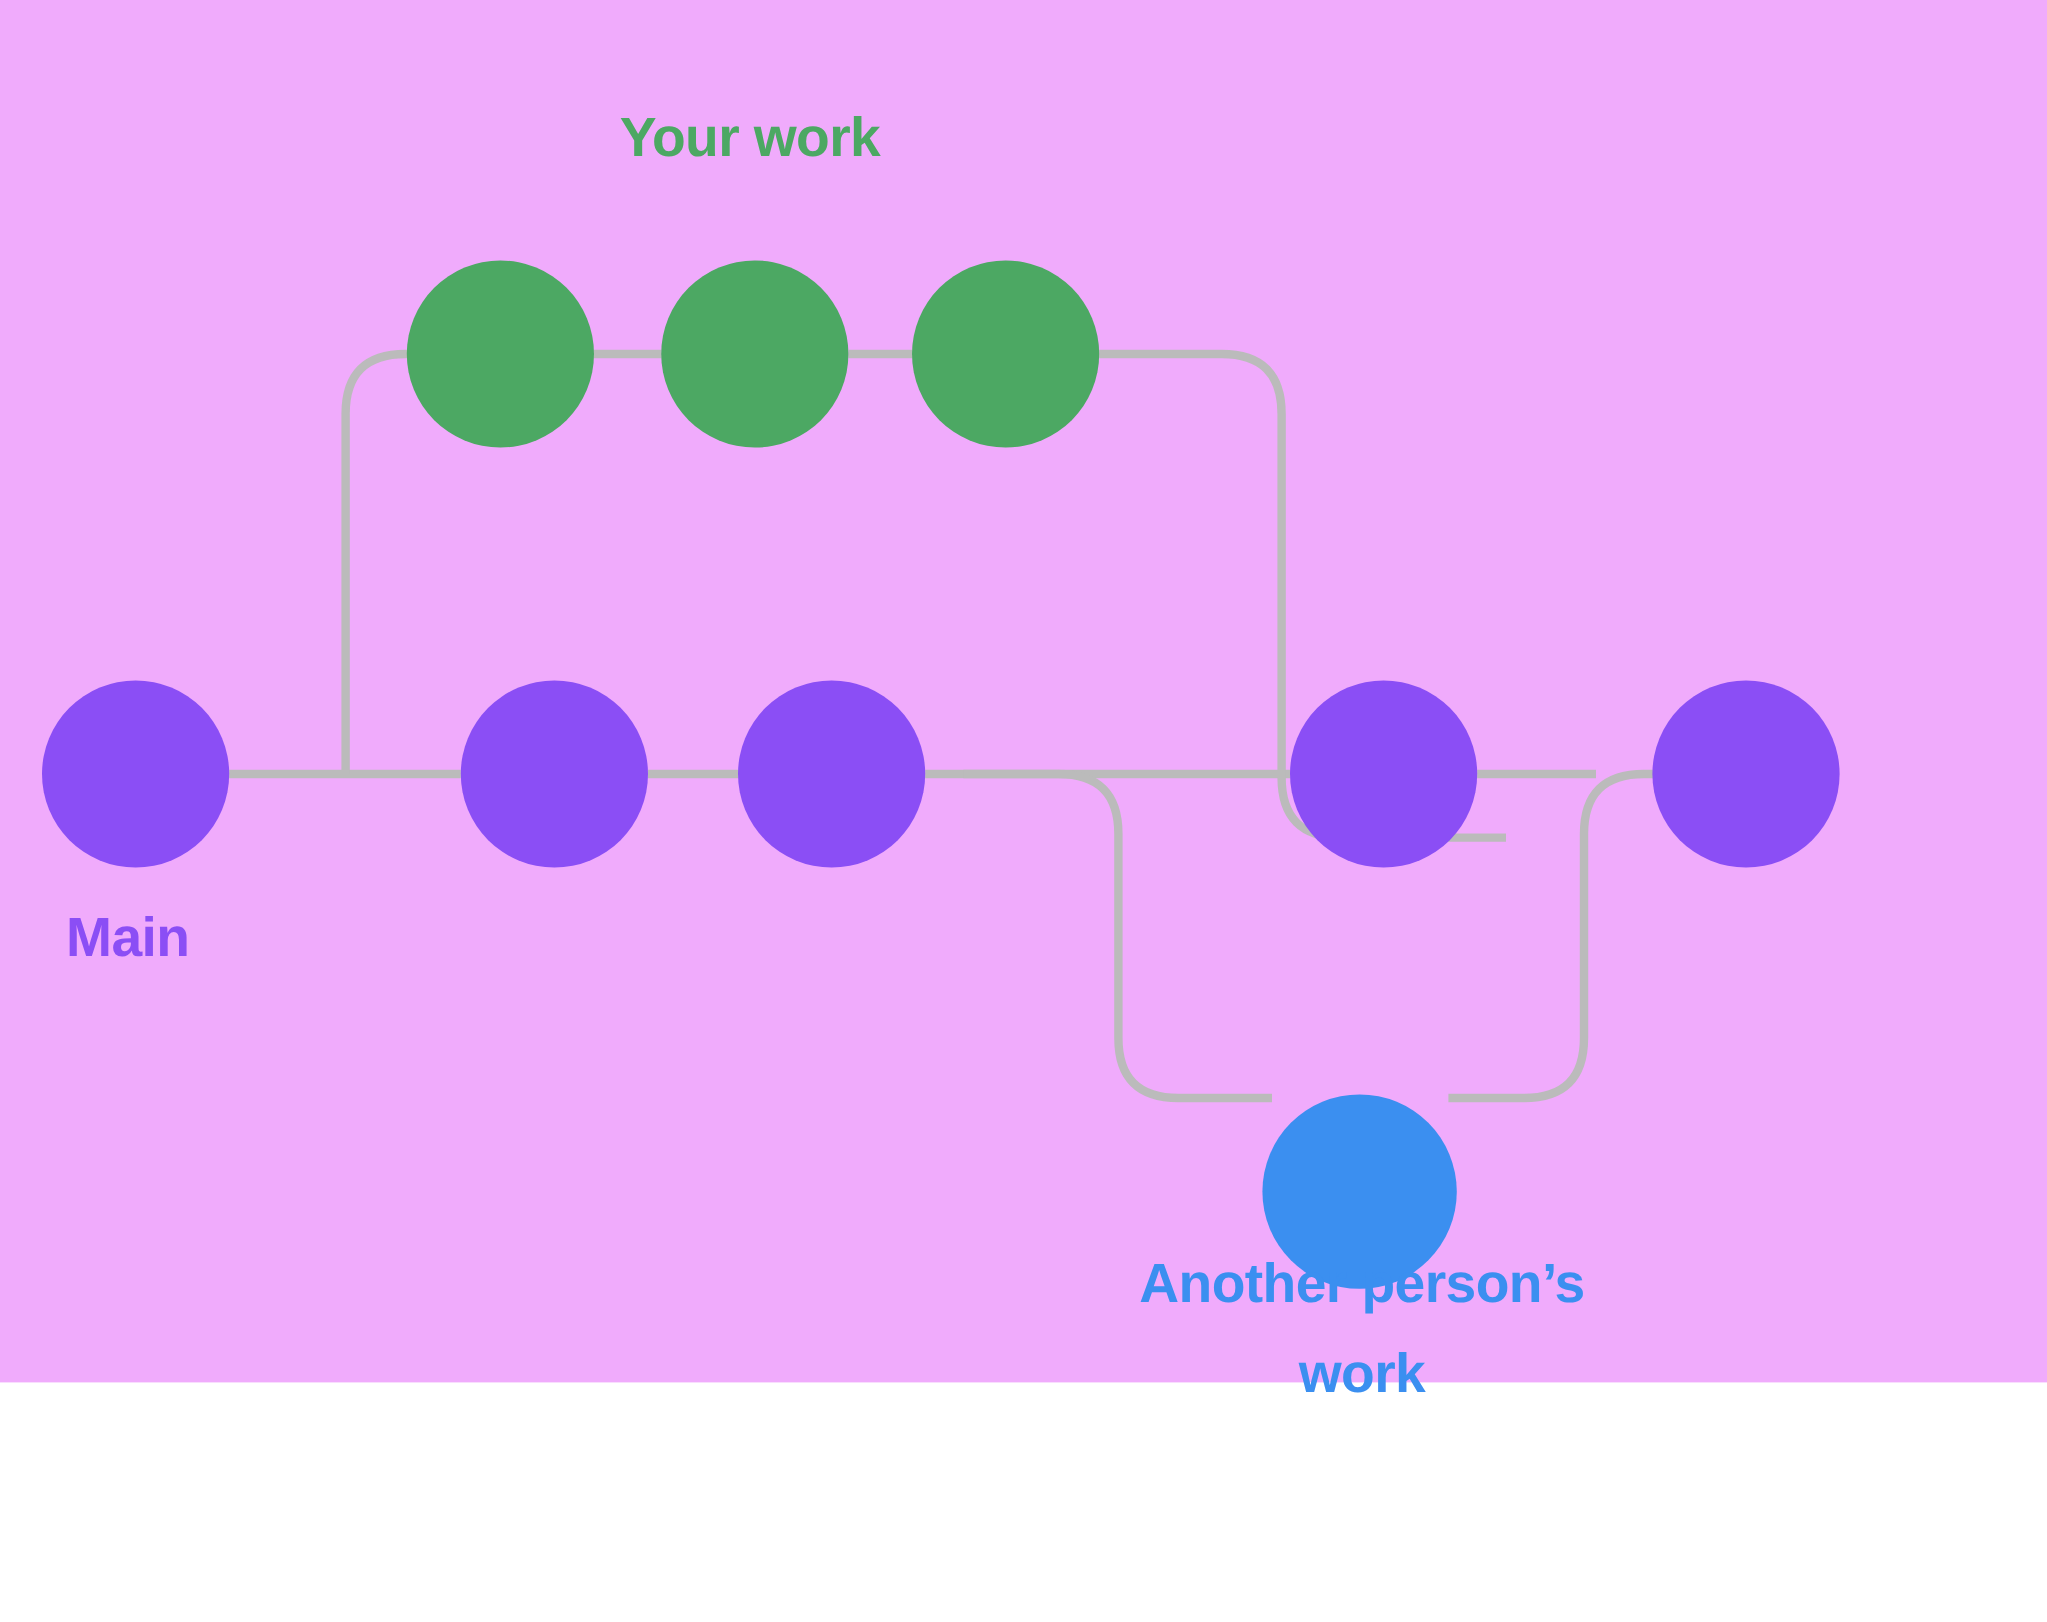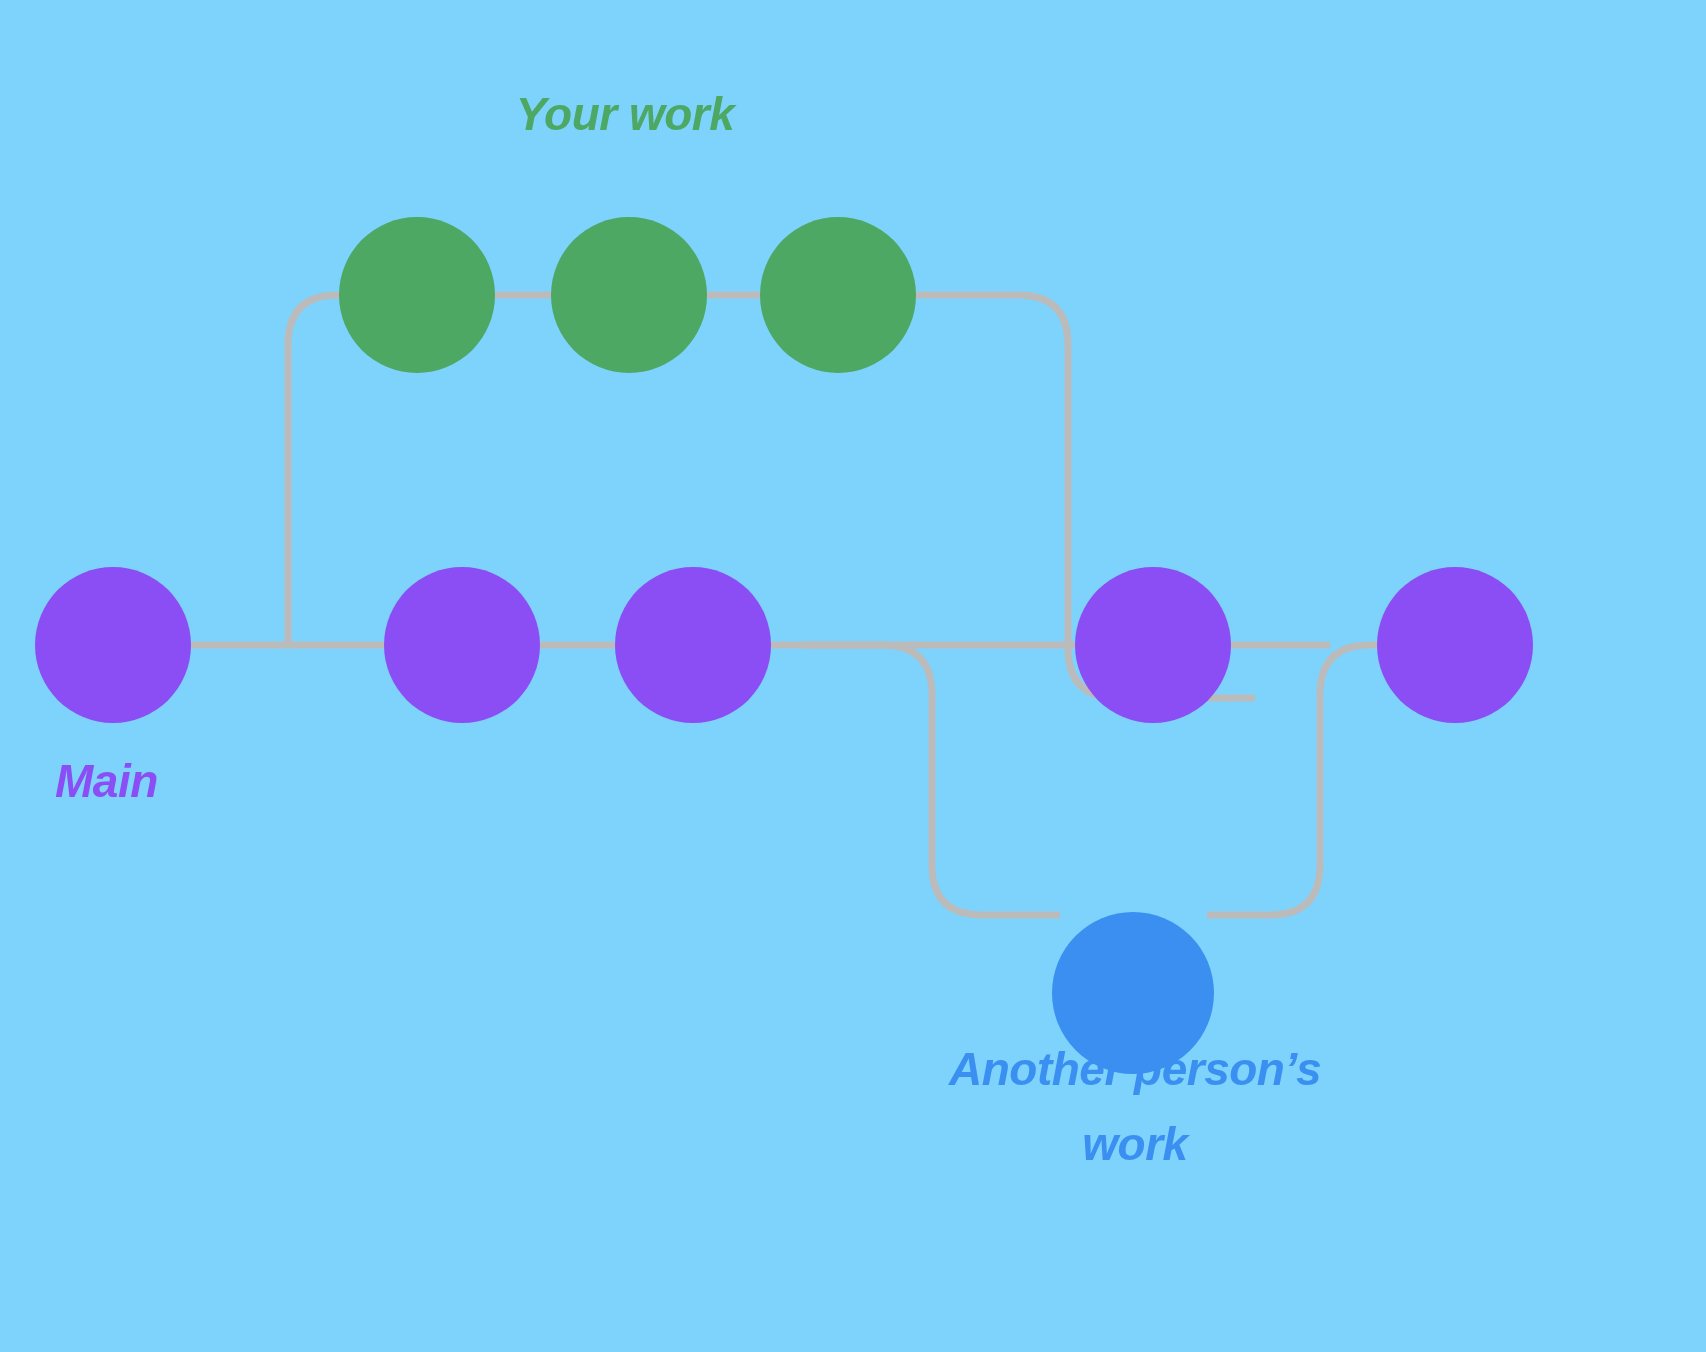--- a/index.html
+++ b/index.html
@@ -10,23 +10,22 @@
   }
   body {
     width: 1706px;
     height: 1352px;
     overflow: hidden;
     font-family: "Liberation Sans", sans-serif;
   }
   #diagram-root {
     position: relative;
     width: 1706px;
-    height: 1352px;
-    background: #7dd3fc;
-    font-style: italic;
+    height: 1152px;
+    background: #f0abfc;
   }
   #diagram-svg {
     position: absolute;
     left: 0;
     top: 0;
     width: 1706px;
     height: 1352px;
     display: block;
   }
   .graph-label {

